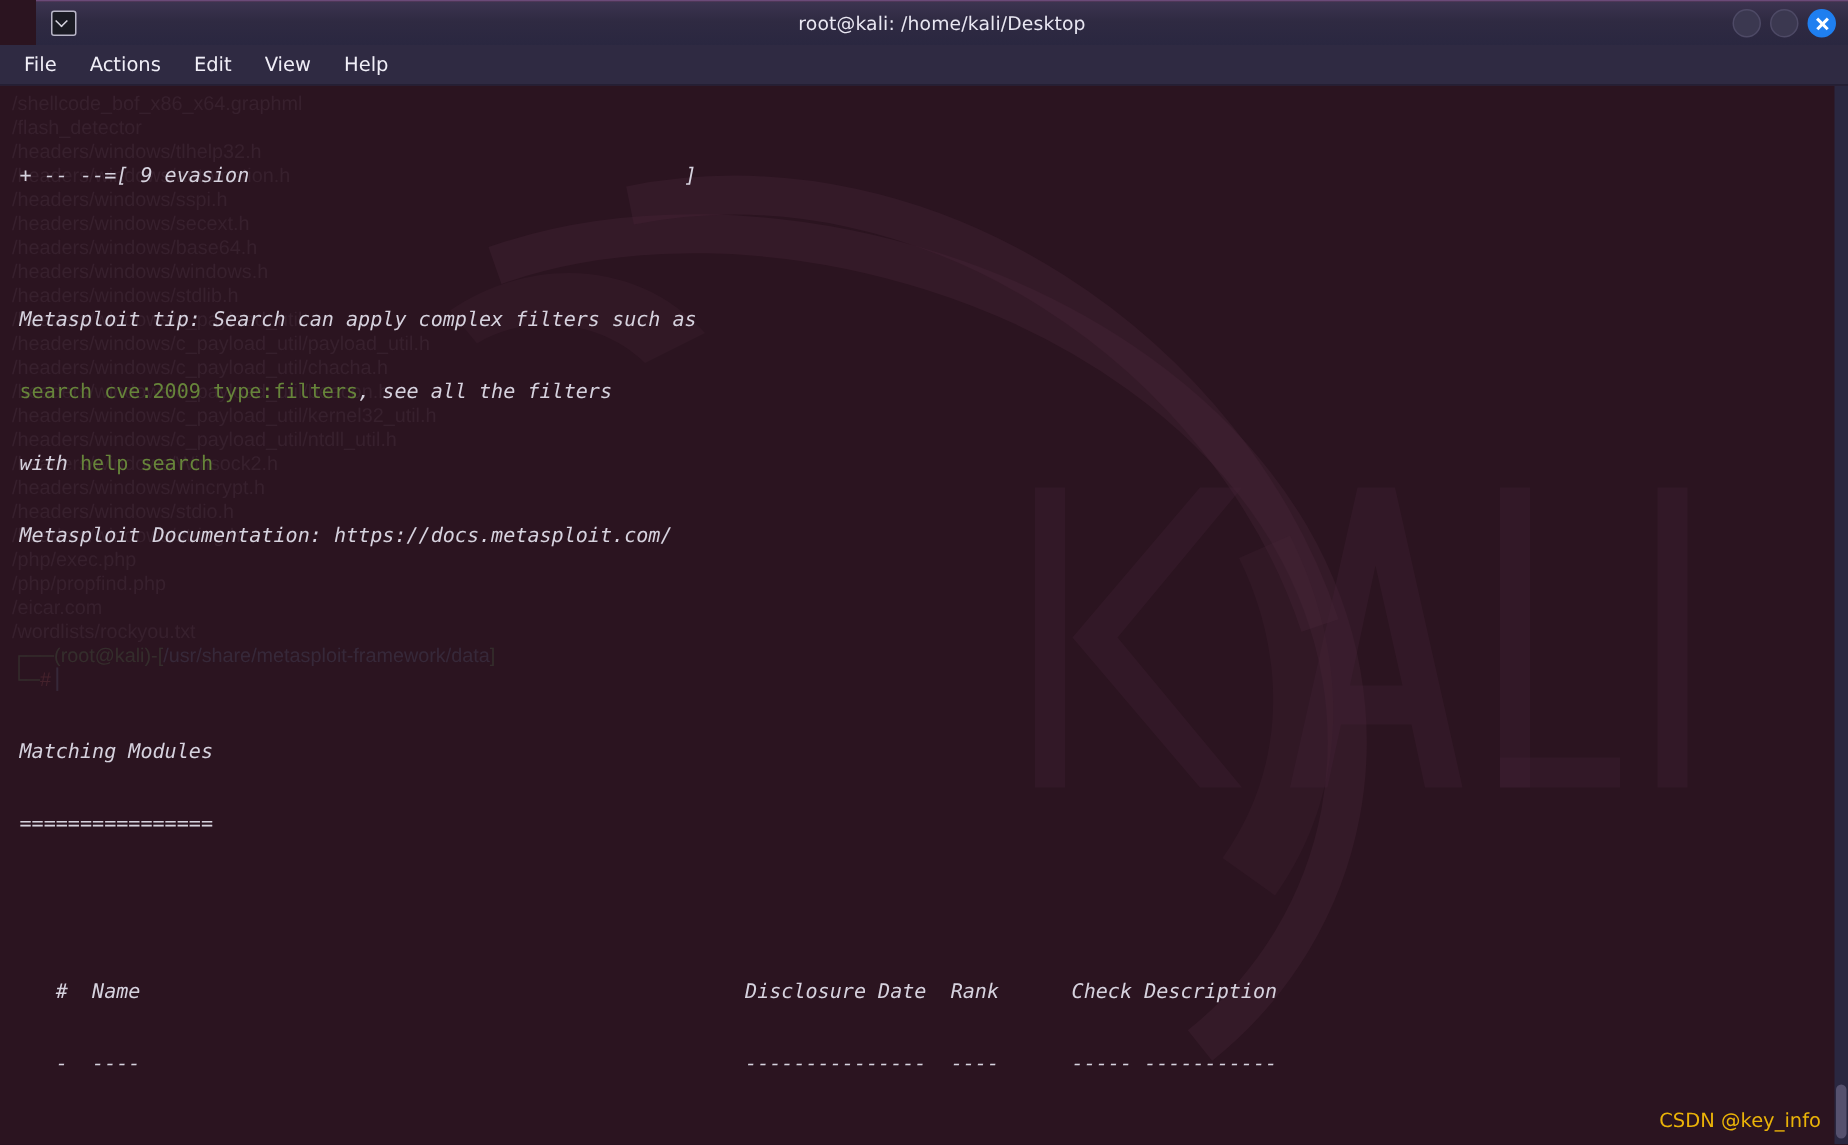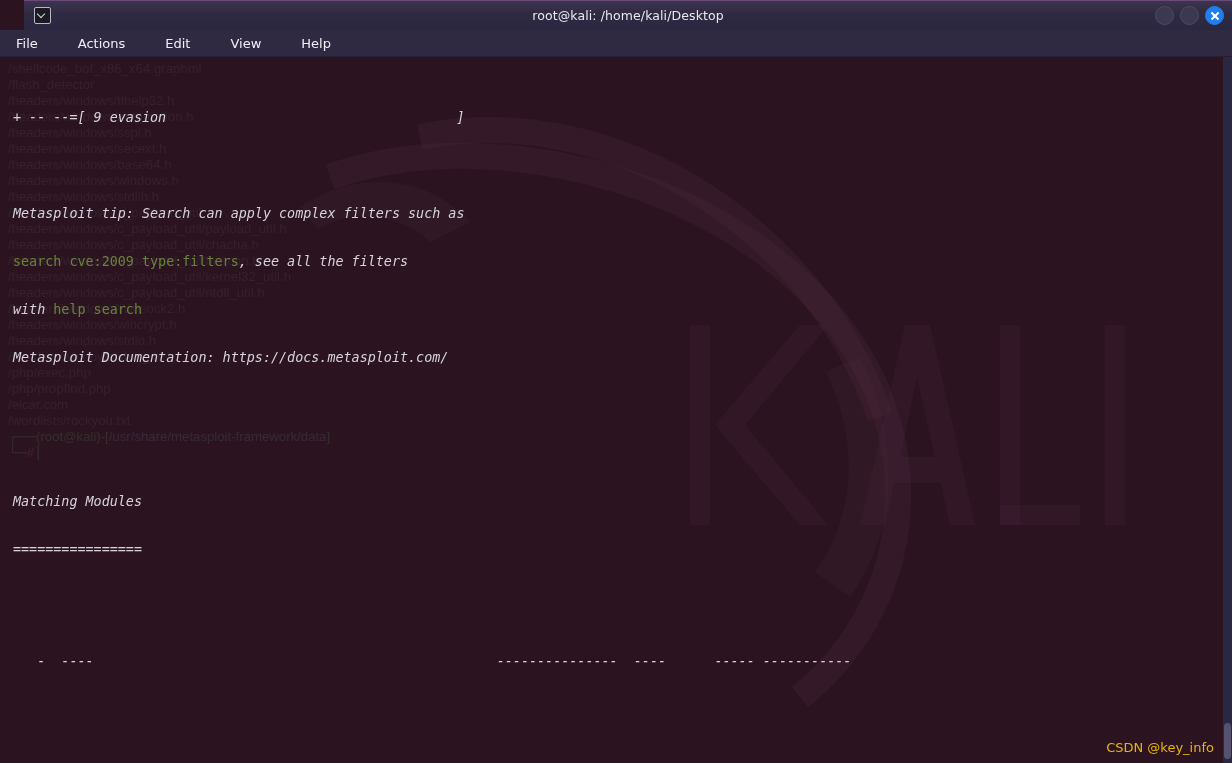--- a/index.html
+++ b/index.html
@@ -85,21 +85,21 @@
   .wbtn.close::before { transform: rotate(45deg); }
   .wbtn.close::after  { transform: rotate(-45deg); }
 
   
   #menubar {
     height: 27px;
     background: #2f2a42;
     display: flex;
     align-items: center;
     padding-left: 8px;
-    gap: 24px;
+    gap: 6px;
     position: relative;
     z-index: 30;
     border-bottom: 1px solid #241f34;
   }
   .menu-item {
     font-family: "DejaVu Sans", sans-serif;
     font-size: 13px;
     color: #f0eef7;
     padding: 2px 8px;
     border-radius: 2px;
@@ -241,20 +241,21 @@
       <span class="l"><span class="w">Metasploit tip: Search can apply complex filters such as</span></span>
       <span class="l"><span class="grn">search cve:2009 type:filters</span><span class="w">, see all the filters</span></span>
       <span class="l"><span class="w">with </span><span class="grn">help search</span></span>
       <span class="l"><span class="w">Metasploit Documentation: https://docs.metasploit.com/</span></span>
       <span class="l"> </span>
       <span class="l"> </span>
       <span class="l"><span class="w">Matching Modules</span></span>
       <span class="l"><span class="w">================</span></span>
       <span class="l"> </span>
 
+      <span class="l"><span class="w" id="hdr">   #  Name                                                  Disclosure Date  Rank      Check Description</span></span>
       <span class="l"><span class="w" id="hdrrule">   -  ----                                                  ---------------  ----      ----- -----------</span></span>
 
       
 
       
       
       
 
       
       

